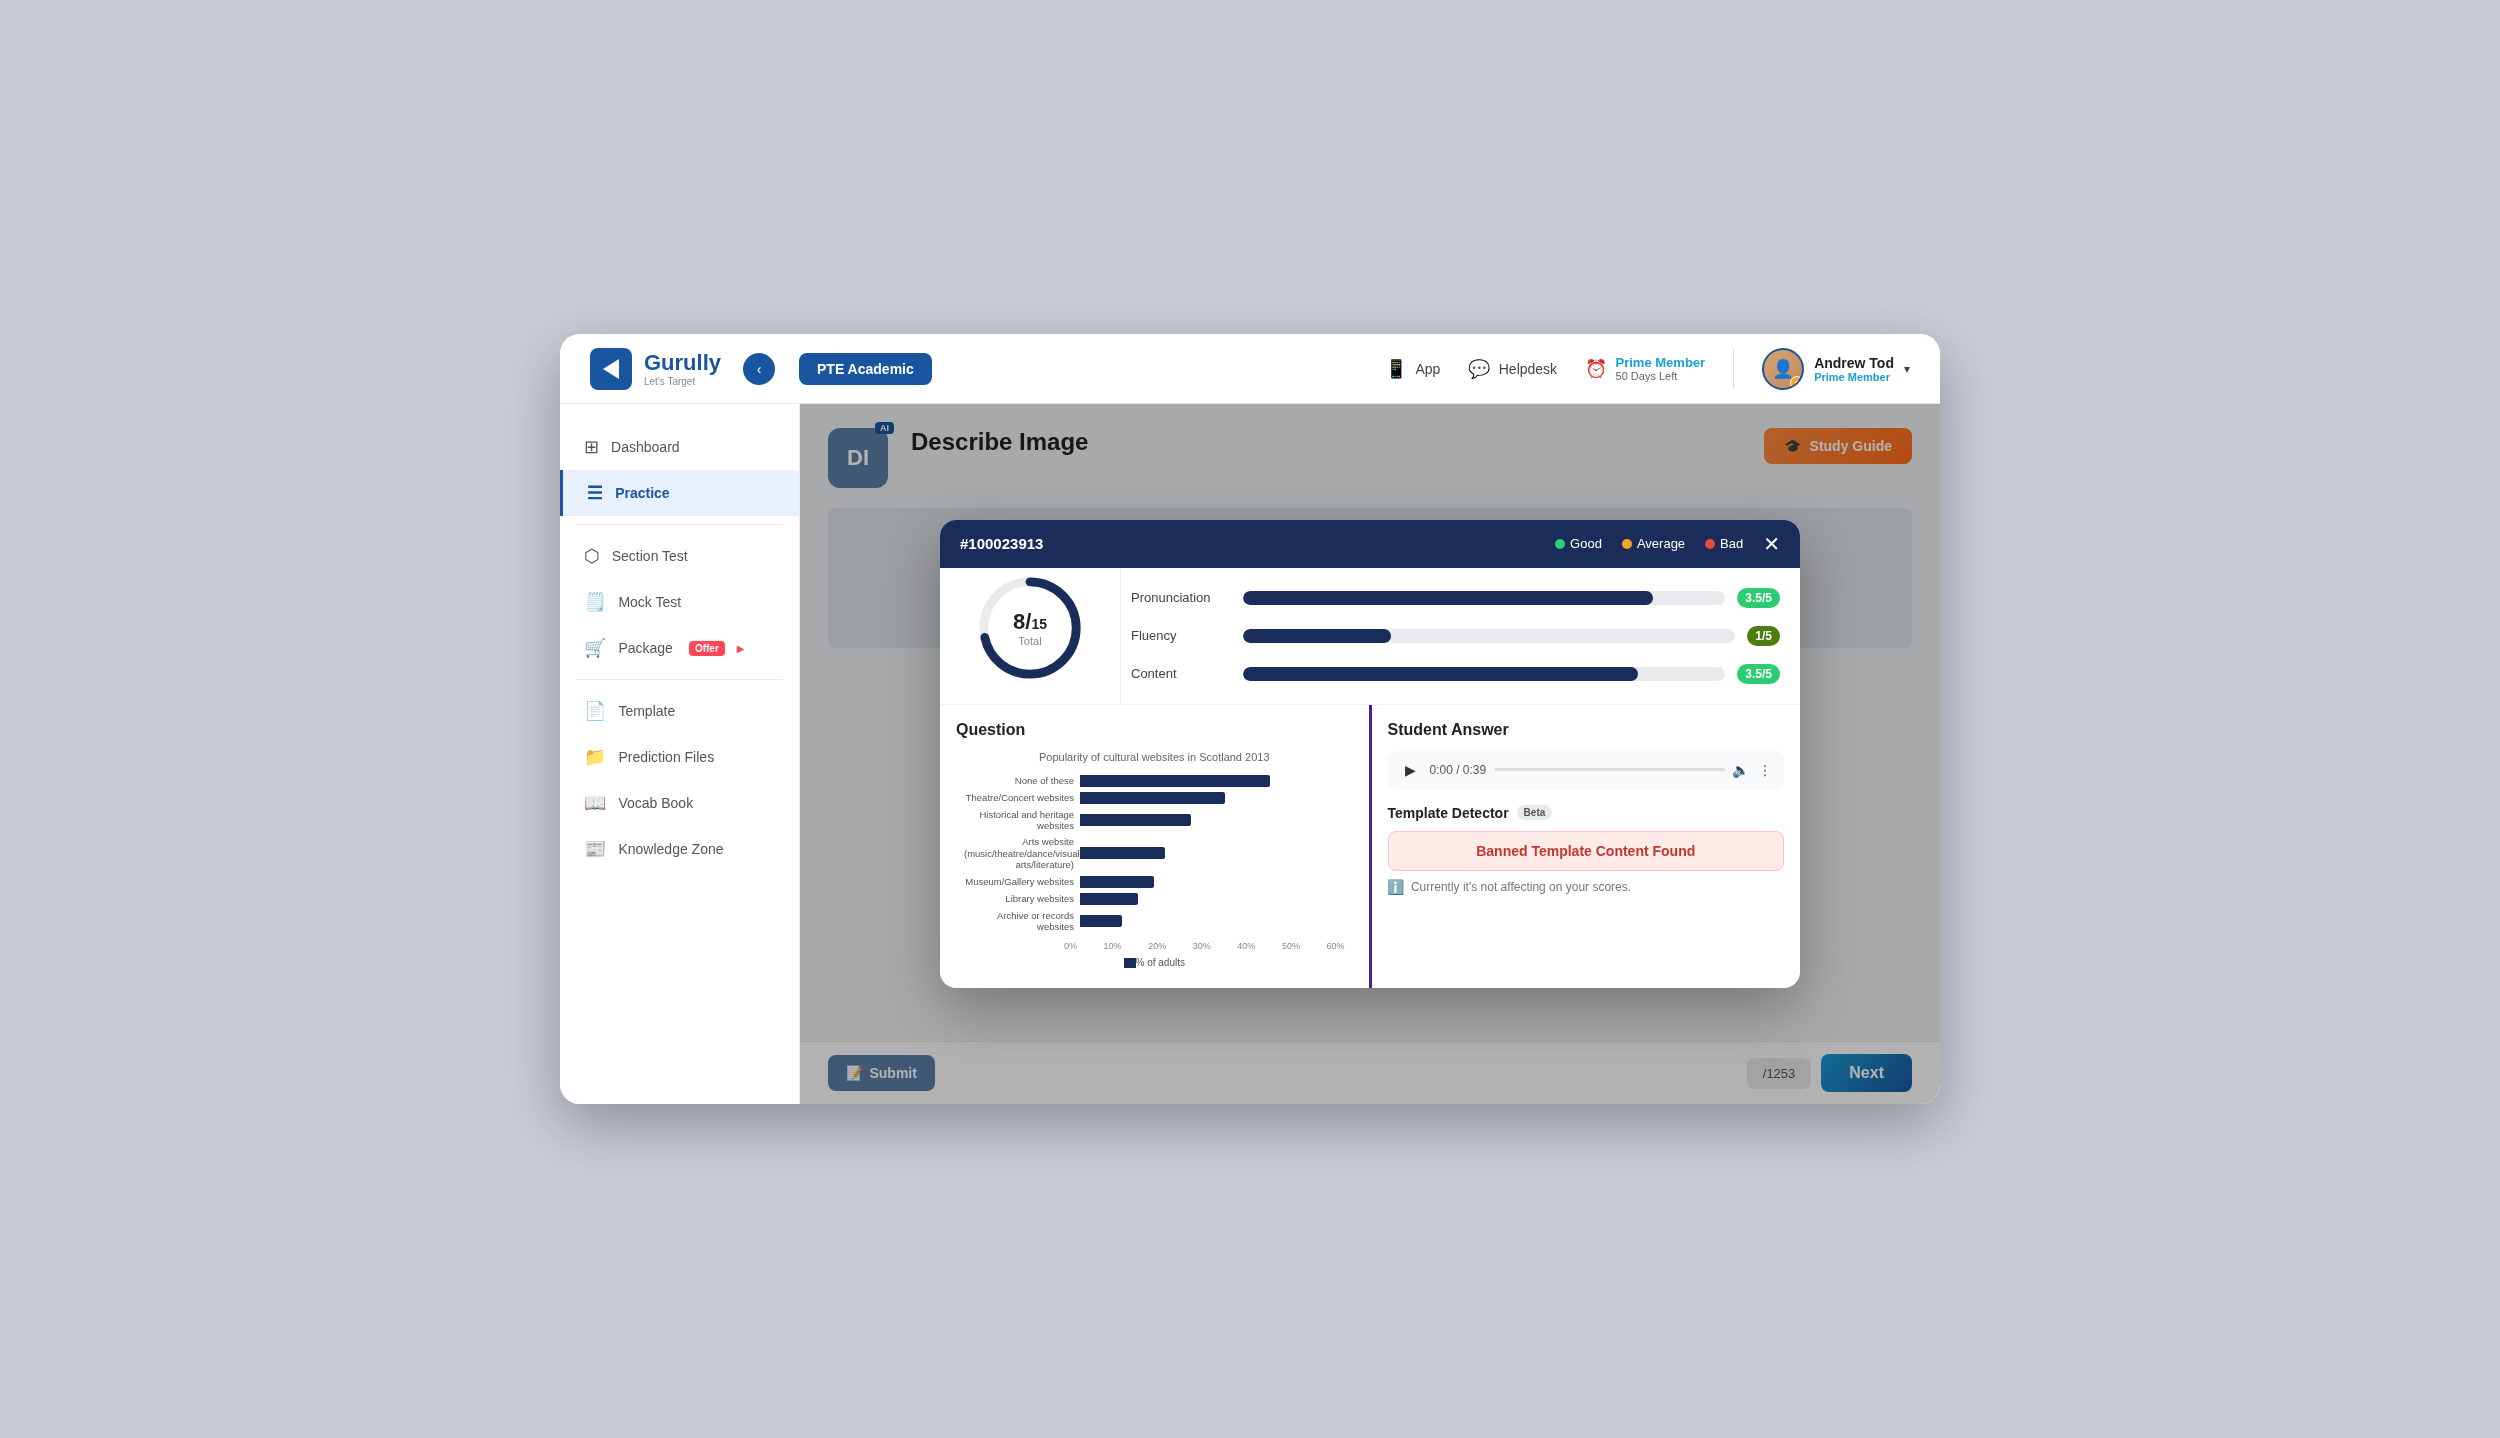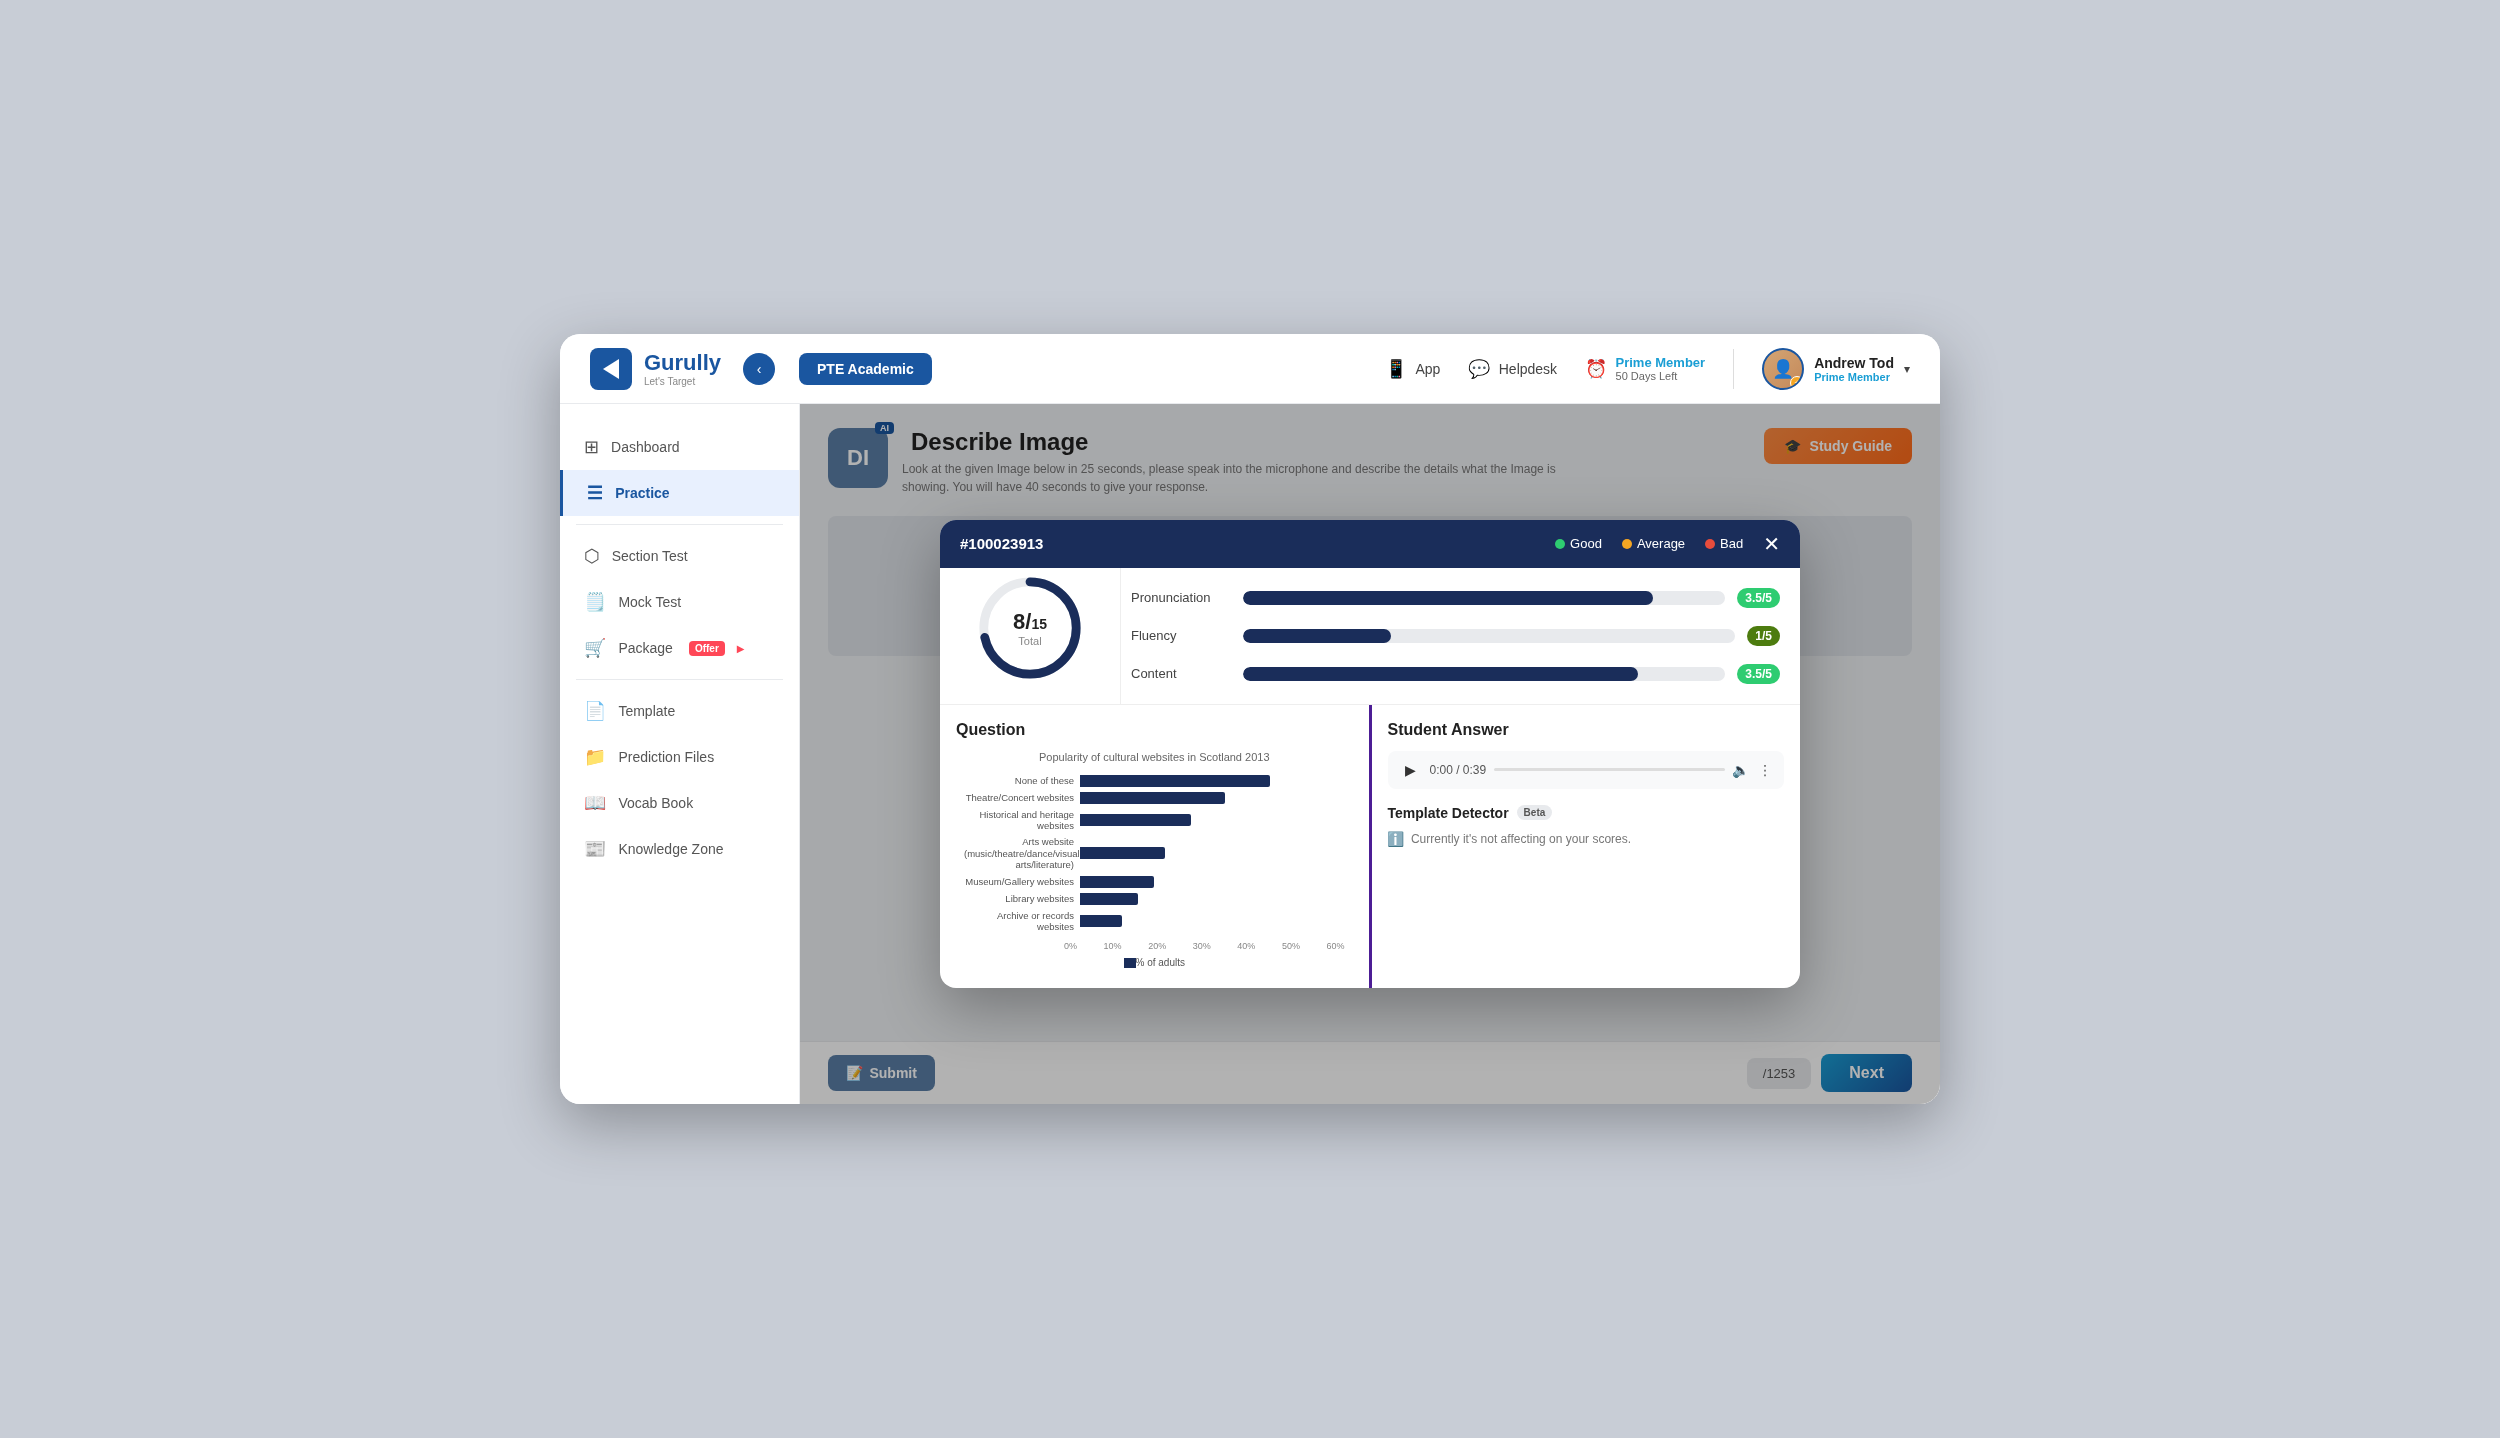--- a/index.html
+++ b/index.html
@@ -749,21 +749,20 @@
     <div class="content-area">
 
       <div class="page-header">
         <div class="page-title-area">
           <div class="di-icon">
             <span class="di-ai-badge">AI</span>
             <span class="di-text">DI</span>
           </div>
           <div class="page-title-text">
             <h1>Describe Image</h1>
-            <p class="page-subtitle">Look at the given Image below in 25 seconds, please speak into the microphone and describe the details what the Image is showing. You will have 40 seconds to give your response.</p>
           </div>
         </div>
         <button class="study-guide-btn">
           <span>🎓</span>
           <span>Study Guide</span>
         </button>
       </div>
 
       <div class="practice-area">
         <span></span>
@@ -918,20 +917,23 @@
                 <span class="audio-time">0:00 / 0:39</span>
                 <div class="audio-bar"></div>
                 <span class="volume-icon">🔈</span>
                 <span class="more-icon">⋮</span>
               </div>
 
               <div class="template-detector">
                 <span class="td-label">Template Detector</span>
                 <span class="beta-badge">Beta</span>
               </div>
+              <div class="banned-content-box">
+                <span class="banned-content-text">Banned Template Content Found</span>
+              </div>
               <div class="not-affecting-text">
                 <span class="info-icon">ℹ️</span>
                 <span>Currently it's not affecting on your scores.</span>
               </div>
             </div>
           </div>
         </div>
       </div>
 
       <div class="bottom-bar">

